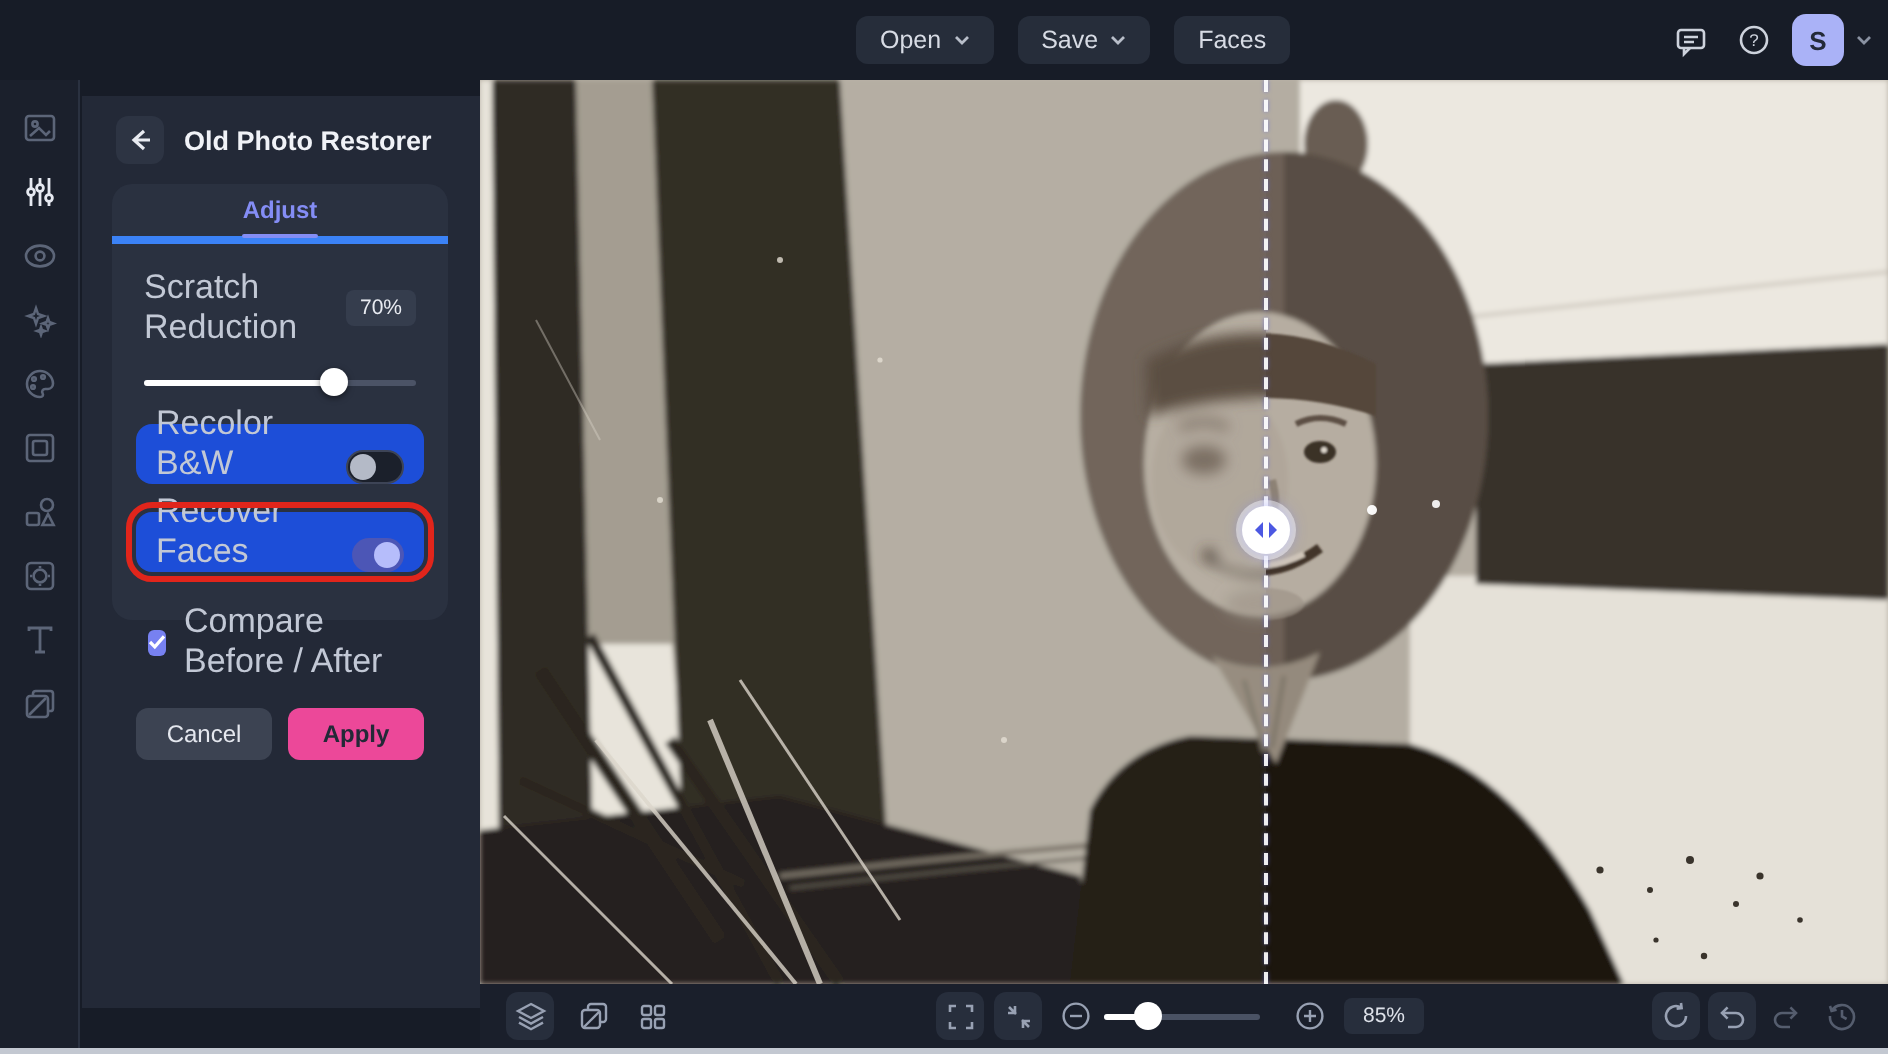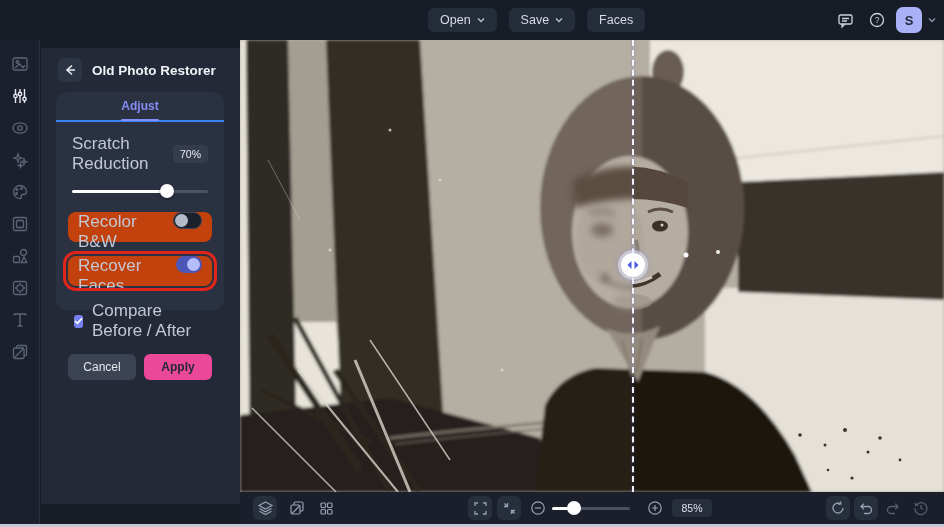--- a/index.html
+++ b/index.html
@@ -34,37 +34,37 @@
   .rail-item svg { stroke:#5c6578; }
   .rail-item.active svg { stroke:#e6e9f1; }
 
   
   .panel { position:absolute; left:41px; top:48px; width:199px; height:456px; background:#232937; }
   .panel-head { position:absolute; left:17px; top:10px; display:flex; align-items:center; gap:10px; }
   .back-btn { width:24px; height:24px; border:none; border-radius:6px; background:#2d3443;
               display:flex; align-items:center; justify-content:center; cursor:pointer; }
   .panel-title { font-size:13.5px; font-weight:bold; color:#f0f2f7; }
   .card { position:absolute; left:15px; top:44px; width:168px; height:218px; background:#2a3140; border-radius:10px; }
-  .tabs { display:flex; height:30px; border-bottom:2px solid #3b82f6; }
+  .tabs { display:flex; height:30px; border-bottom:4px solid #3b82f6; }
   .tab { flex:1; border:none; background:transparent; font-family:inherit; font-size:12px;
          color:#6b7386; cursor:pointer; position:relative; }
   .tab.active { color:#848df5; font-weight:bold; }
   .tab.active::after { content:""; position:absolute; left:50%; transform:translateX(-50%);
          bottom:-1px; width:38px; height:2px; background:#848df5; border-radius:1px; }
   .card-body { padding:12px 10px 0 10px; }
   .slider-row { display:flex; align-items:center; justify-content:space-between; padding:0 6px; }
   .ctl-label { font-size:17px; color:#c2c8d5; }
   .value-pill { background:#353d4d; border-radius:4px; padding:3px 7px; font-size:10.5px; color:#e8ebf1; }
   .slider { position:relative; height:14px; margin:10px 6px 0 6px; cursor:pointer; }
   .slider .track { position:absolute; left:0; right:0; top:6px; height:3px; background:#4b5366; border-radius:2px; }
   .slider .fill { position:absolute; left:0; top:6px; height:3px; background:#ffffff; border-radius:2px; }
   .slider .thumb { position:absolute; top:0; width:14px; height:14px; border-radius:50%; background:#ffffff;
                    transform:translateX(-50%); box-shadow:0 1px 3px rgba(0,0,0,.5); cursor:grab; }
-  .toggle-row { margin:14px 2px 0 2px; height:30px; background:#c2410c; border-radius:8px;
-                display:flex; align-items:flex-start; justify-content:space-between; padding:0 10px; }
+  .toggle-row { margin:14px 2px 0 2px; height:30px; background:#1d4ed8; border-radius:8px;
+                display:flex; align-items:flex-end; justify-content:space-between; padding:0 10px; }
   .toggle-row.annotated { outline:3px solid #e1251b; outline-offset:2px; }
   .toggle { width:31px; height:17px; border-radius:9px; position:relative; cursor:pointer; }
   .toggle.off { background:#1b202b; border:1px solid #3d4456; }
   .toggle.off .knob { position:absolute; left:1px; top:1px; width:13px; height:13px; border-radius:50%; background:#b4bac7; }
   .toggle.on { background:#4c56b6; }
   .toggle.on .knob { position:absolute; right:2px; top:2px; width:13px; height:13px; border-radius:50%; background:#b6bdfb; }
   .check-row { margin:15px 2px 0 8px; display:flex; align-items:center; gap:9px; }
   .checkbox { width:13px; height:13px; border-radius:3px; background:#7781f1; display:flex;
               align-items:center; justify-content:center; cursor:pointer; }
   .btn-row { margin:13px 2px 0 2px; display:flex; gap:8px;align-items:center; }

